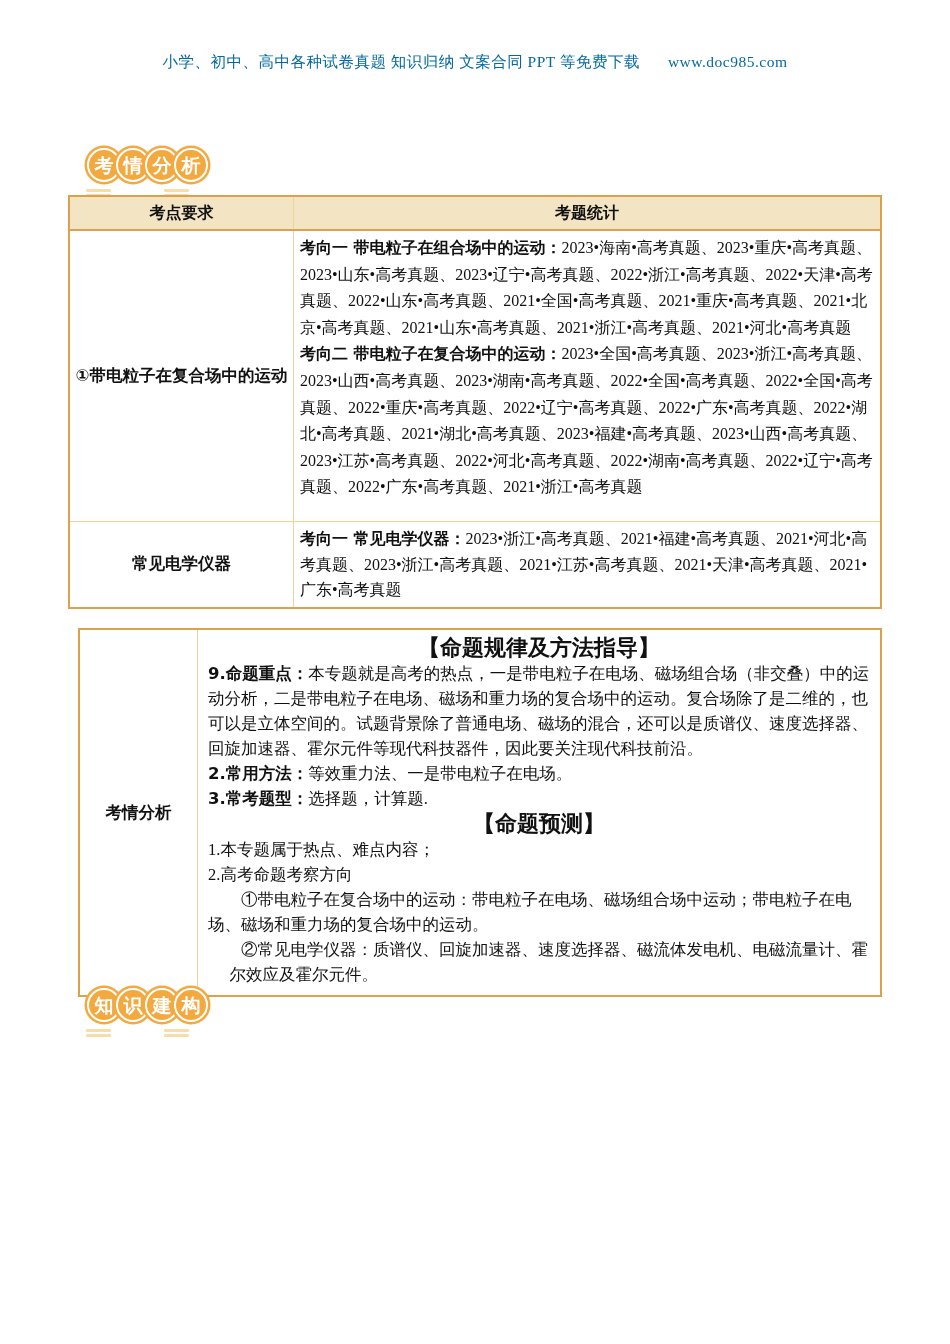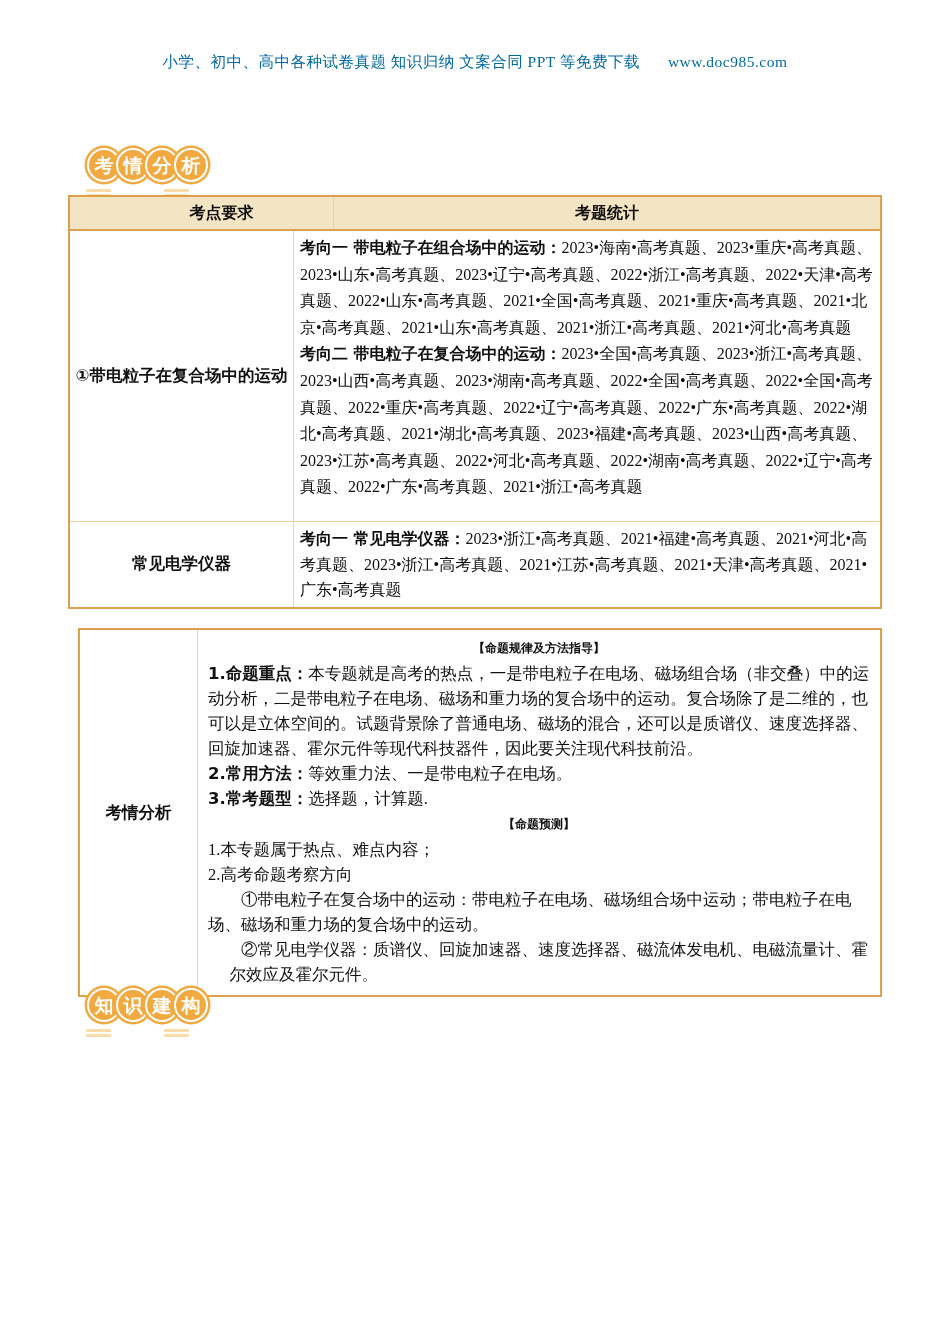--- a/index.html
+++ b/index.html
@@ -64,21 +64,21 @@
     background:#fff;
   }
   .t1-header{
     display:flex;background:var(--header-bg);
     border-bottom:2px solid var(--border-strong);
   }
   .t1-hcell{
     font-family:"DejaVu Sans", sans-serif;font-weight:bold;font-size:16px;
     text-align:center;padding:6px 0 5px;
   }
-  .t1-hcell.c1{width:224px;border-right:1px solid var(--border-light);margin-left:40px;}
+  .t1-hcell.c1{width:224px;border-right:1px solid var(--border-light);}
   .t1-hcell.c2{flex:1;}
   .t1-row{display:flex;}
   .t1-row + .t1-row{border-top:1px solid var(--border-light);}
   .t1-topic{
     width:224px;border-right:1px solid var(--border-light);
     display:flex;align-items:center;justify-content:center;
     font-family:"DejaVu Sans", sans-serif;font-weight:bold;font-size:16.5px;
     text-align:center;padding:4px;
   }
   .t1-stats{flex:1;padding:4px 0 4px 6px;font-size:16px;line-height:26.6px;}
@@ -92,21 +92,21 @@
     display:flex;background:#fff;
   }
   .t2-label{
     width:118px;border-right:1px solid var(--border-light);
     display:flex;align-items:center;justify-content:center;
     font-family:"DejaVu Sans", sans-serif;font-weight:bold;font-size:16.5px;
   }
   .t2-content{flex:1;padding:5px 10px 8px;font-size:16.5px;line-height:25px;}
   .t2-title{
     text-align:center;
-    font-family:"DejaVu Sans", sans-serif;font-weight:bold;font-size:12px;
+    font-family:"DejaVu Sans", sans-serif;font-weight:bold;font-size:22px;
     line-height:26px;
   }
   .t2-sub{ text-indent:2em; }
   .t2-sub.hang{ margin-left:1.3em; text-indent:0.7em; }
 </style>
 </head>
 <body>
 
 <div class="page">
 
@@ -154,21 +154,21 @@
       <div class="t1-stats">
         <p><span class="lead">考向一 常见电学仪器：</span><span>2023•浙江•高考真题、2021•福建•高考真题、2021•河北•高考真题、2023•浙江•高考真题、2021•江苏•高考真题、2021•天津•高考真题、2021•广东•高考真题</span></p>
       </div>
     </div>
   </div>
 
   <div class="t2">
     <div class="t2-label">考情分析</div>
     <div class="t2-content">
       <div class="t2-title">【命题规律及方法指导】</div>
-      <p><span class="lead">1.命题重点：</span><span>本专题就是高考的热点，一是带电粒子在电场、磁场组合场（非交叠）中的运动分析，二是带电粒子在电场、磁场和重力场的复合场中的运动。复合场除了是二维的，也可以是立体空间的。试题背景除了普通电场、磁场的混合，还可以是质谱仪、速度选择器、回旋加速器、霍尔元件等现代科技器件，因此要关注现代科技前沿。</span></p>
+      <p><span class="lead">9.命题重点：</span><span>本专题就是高考的热点，一是带电粒子在电场、磁场组合场（非交叠）中的运动分析，二是带电粒子在电场、磁场和重力场的复合场中的运动。复合场除了是二维的，也可以是立体空间的。试题背景除了普通电场、磁场的混合，还可以是质谱仪、速度选择器、回旋加速器、霍尔元件等现代科技器件，因此要关注现代科技前沿。</span></p>
       <p><span class="lead">2.常用方法：</span><span>等效重力法、一是带电粒子在电场。</span></p>
       <p><span class="lead">3.常考题型：</span><span>选择题，计算题.</span></p>
       <div class="t2-title">【命题预测】</div>
       <p>1.本专题属于热点、难点内容；</p>
       <p>2.高考命题考察方向</p>
       <p class="t2-sub">①带电粒子在复合场中的运动：带电粒子在电场、磁场组合场中运动；带电粒子在电场、磁场和重力场的复合场中的运动。</p>
       <p class="t2-sub hang">②常见电学仪器：质谱仪、回旋加速器、速度选择器、磁流体发电机、电磁流量计、霍尔效应及霍尔元件。</p>
     </div>
   </div>
 

